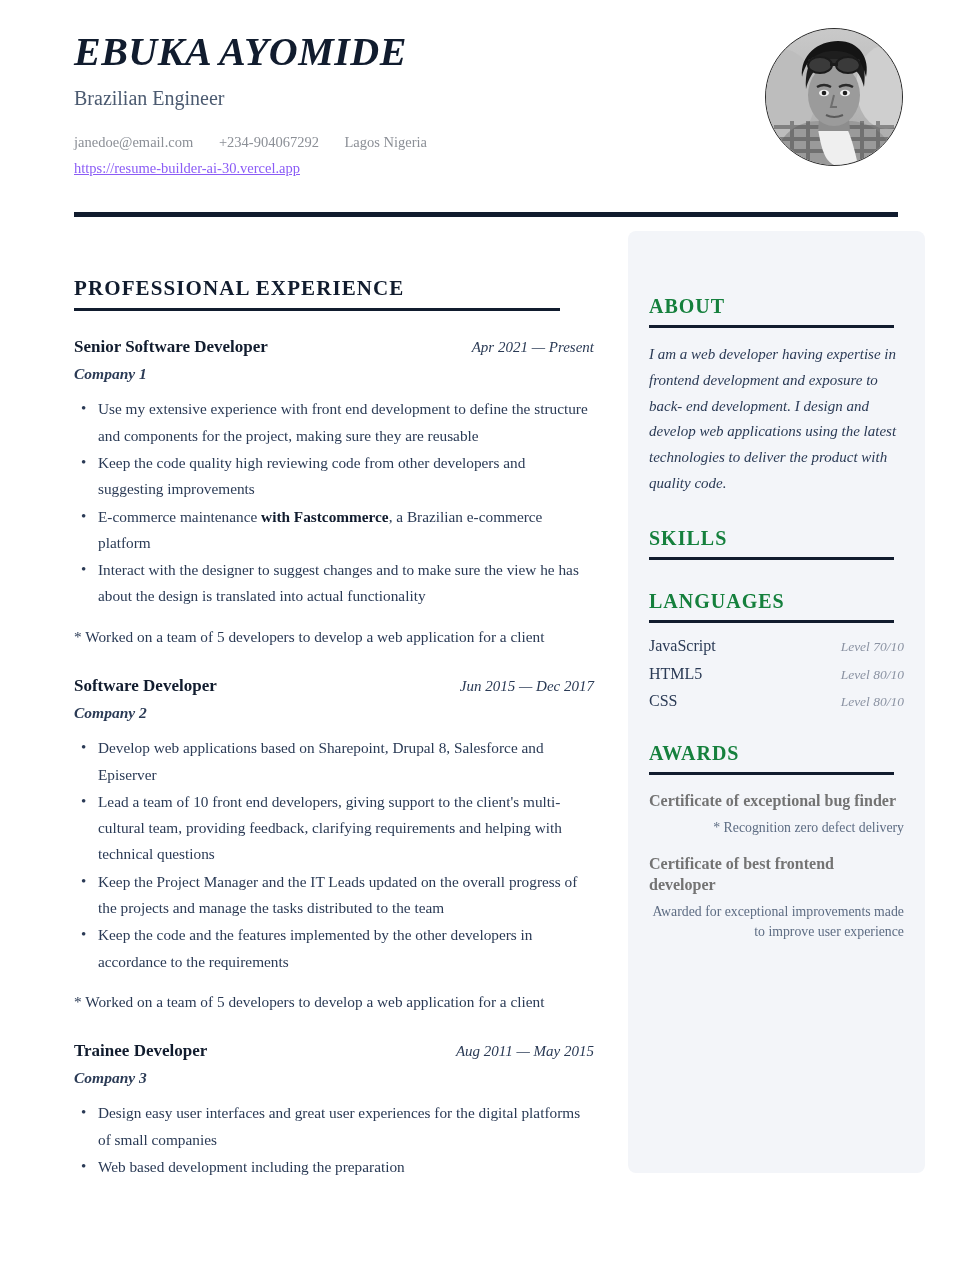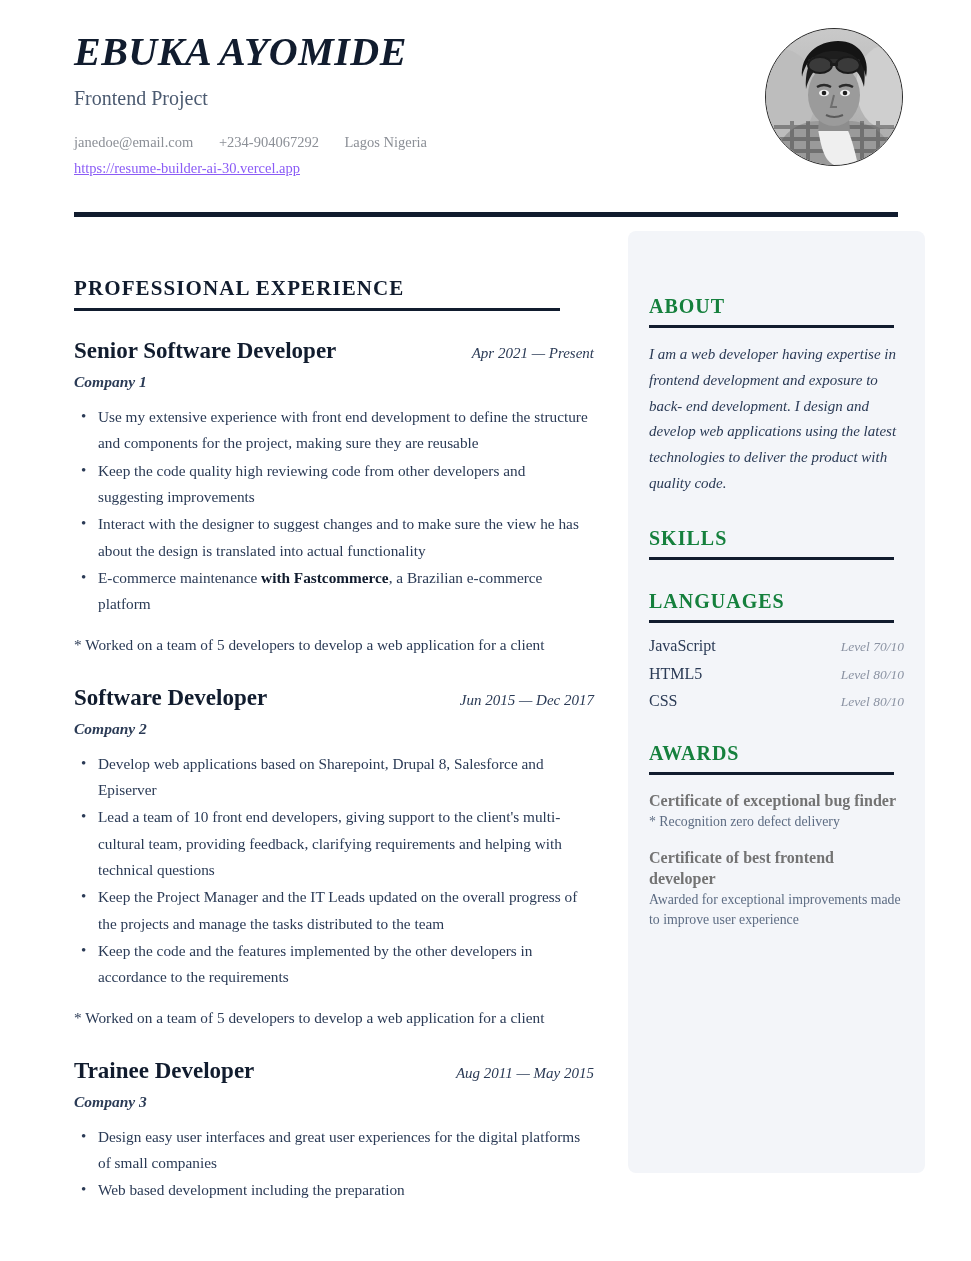--- a/index.html
+++ b/index.html
@@ -145,21 +145,21 @@
 
   
   .job { margin-top: 25px; }
   .job:first-of-type { margin-top: 24px; }
   .job-head {
     display: flex;
     justify-content: space-between;
     align-items: baseline;
   }
   .job-role {
-    font-size: 23px;
+    font-size: 17px;
     font-weight: bold;
     color: #111c2e;
     line-height: 1.3;
   }
   .job-dates {
     font-size: 15px;
     font-style: italic;
     color: #2a3a55;
     white-space: nowrap;
   }
@@ -249,31 +249,32 @@
   .award-title {
     font-size: 16px;
     font-weight: bold;
     color: #737373;
     line-height: 1.35;
   }
   .award-desc {
     font-size: 13.8px;
     color: #5d6c83;
     line-height: 1.45;
-    margin-top: 0;
+    margin-top: 6px;
+    text-align: right;
   }
 </style>
 </head>
 <body>
 
 <div class="page">
 
   <div class="header">
     <div class="name">EBUKA AYOMIDE</div>
-    <div class="job-title">Frontend Project</div>
+    <div class="job-title">Brazilian Engineer</div>
 
     <div class="contact-line">
       <span class="contact-item">janedoe@email.com</span>
       <span class="contact-item">+234-904067292</span>
       <span class="contact-item">Lagos Nigeria</span>
     </div>
     <a class="contact-link" href="#">https://resume-builder-ai-30.vercel.app</a>
 
     <div class="avatar">
       <svg viewBox="0 0 136 136">
@@ -343,22 +344,22 @@
 
       <div class="job">
         <div class="job-head">
           <div class="job-role">Senior Software Developer</div>
           <div class="job-dates">Apr 2021 — Present</div>
         </div>
         <div class="job-company">Company 1</div>
         <ul class="bullets">
           <li>Use my extensive experience with front end development to define the structure and components for the project, making sure they are reusable</li>
           <li>Keep the code quality high reviewing code from other developers and suggesting improvements</li>
+          <li><span>E-commerce maintenance </span><b class="strong">with Fastcommerce</b><span>, a Brazilian e-commerce platform</span></li>
           <li>Interact with the designer to suggest changes and to make sure the view he has about the design is translated into actual functionality</li>
-          <li><span>E-commerce maintenance </span><b class="strong">with Fastcommerce</b><span>, a Brazilian e-commerce platform</span></li>
         </ul>
         <div class="job-note">* Worked on a team of 5 developers to develop a web application for a client</div>
       </div>
 
       <div class="job">
         <div class="job-head">
           <div class="job-role">Software Developer</div>
           <div class="job-dates">Jun 2015 — Dec 2017</div>
         </div>
         <div class="job-company">Company 2</div>

